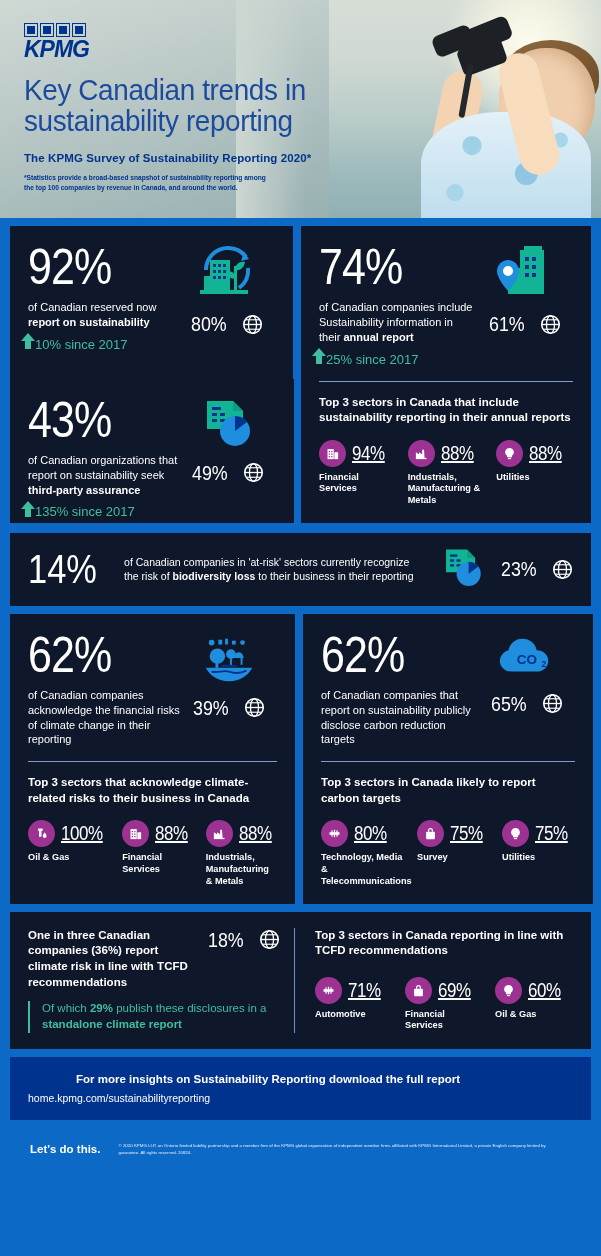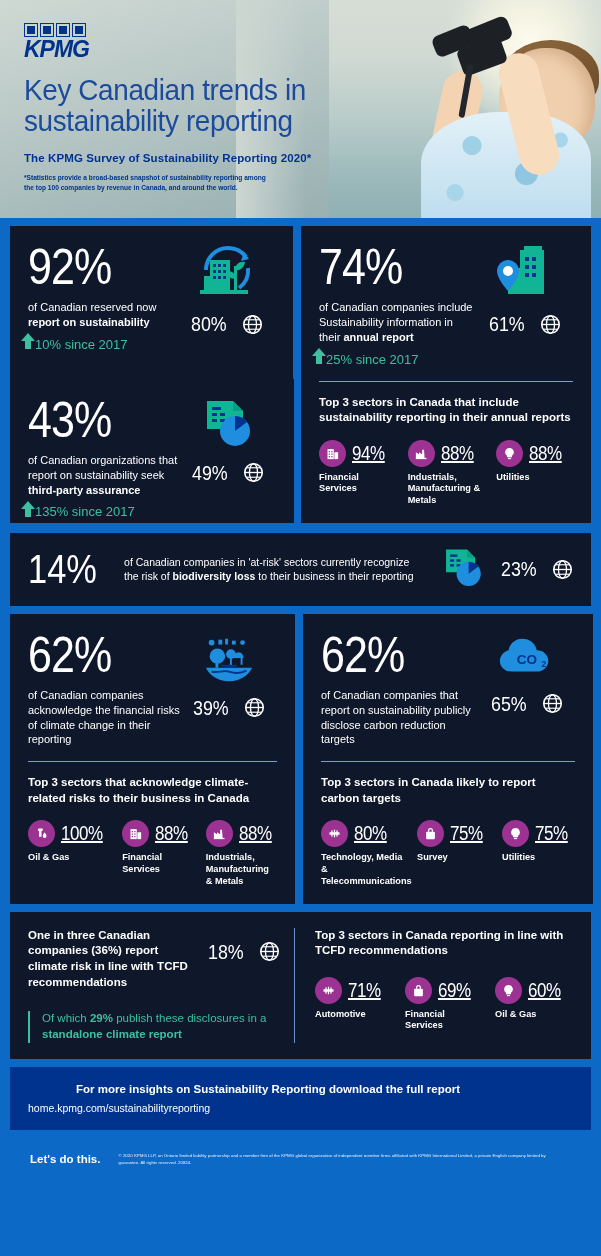--- a/index.html
+++ b/index.html
@@ -103,21 +103,21 @@
   .strip .num { font-family:"Liberation Sans Narrow","Liberation Sans", sans-serif;
                 font-size:40px; font-weight:300; transform:scaleX(.86); transform-origin:left center; }
   .strip .txt { font-size:10.5px; line-height:1.38; flex:1; }
 
   
   .tcfd { display:flex; padding:16px 18px; }
   .tcfd .lft { width:282px; padding-right:14px; border-right:1px solid #6f8fc6; }
   .tcfd .rgt { flex:1; padding-left:20px; }
   .tcfd-head { display:flex; align-items:flex-start; gap:14px; }
   .tcfd-head .t { font-size:11.5px; line-height:1.38; font-weight:bold; flex:1; }
-  .greenbox { margin-top:20px; padding-left:12px; border-left:2px solid #3fbfa0;
+  .greenbox { margin-top:10px; padding-left:12px; border-left:2px solid #3fbfa0;
               color:#3fbfa0; font-size:11.5px; line-height:1.38; }
   .greenbox b { font-weight:bold; }
 
   
   .cta { background:#00338d; padding:16px 18px; }
   .cta .h { font-size:11.5px; font-weight:bold;padding-left:48px; }
   .cta .u { font-size:10.5px; margin-top:7px; }
   .footer { display:flex; align-items:center; gap:18px; padding:14px 20px 10px 20px; }
   .footer .slogan { font-size:11.5px; font-weight:bold; white-space:nowrap; }
   .footer .legal { font-size:4.4px; line-height:1.7; color:#e6eefc; max-width:430px; }
@@ -541,21 +541,21 @@
         </div>
       </div>
     </div>
   </div>
 
   <div class="row">
     <div class="card tcfd" style="width:100%;padding:16px 18px;">
       <div class="lft">
         <div class="tcfd-head">
           <div class="t"><span>One in three Canadian companies (36%) report climate risk in line with </span><b>TCFD recommendations</b></div>
-          <div class="globe-row" style="margin-top:12px;justify-content:center;">
+          <div class="globe-row" style="margin-top:0;justify-content:center;">
             <span class="globe-pct">18%</span>
             <svg class="globe" viewBox="0 0 24 24">
               <circle cx="12" cy="12" r="10" fill="none" stroke="#fff" stroke-width="1.8"></circle>
               <ellipse cx="12" cy="12" rx="4.6" ry="10" fill="none" stroke="#fff" stroke-width="1.5"></ellipse>
               <line x1="2" y1="12" x2="22" y2="12" stroke="#fff" stroke-width="1.5"></line>
               <line x1="3.6" y1="6.6" x2="20.4" y2="6.6" stroke="#fff" stroke-width="1.3"></line>
               <line x1="3.6" y1="17.4" x2="20.4" y2="17.4" stroke="#fff" stroke-width="1.3"></line>
             </svg>
           </div>
         </div>

